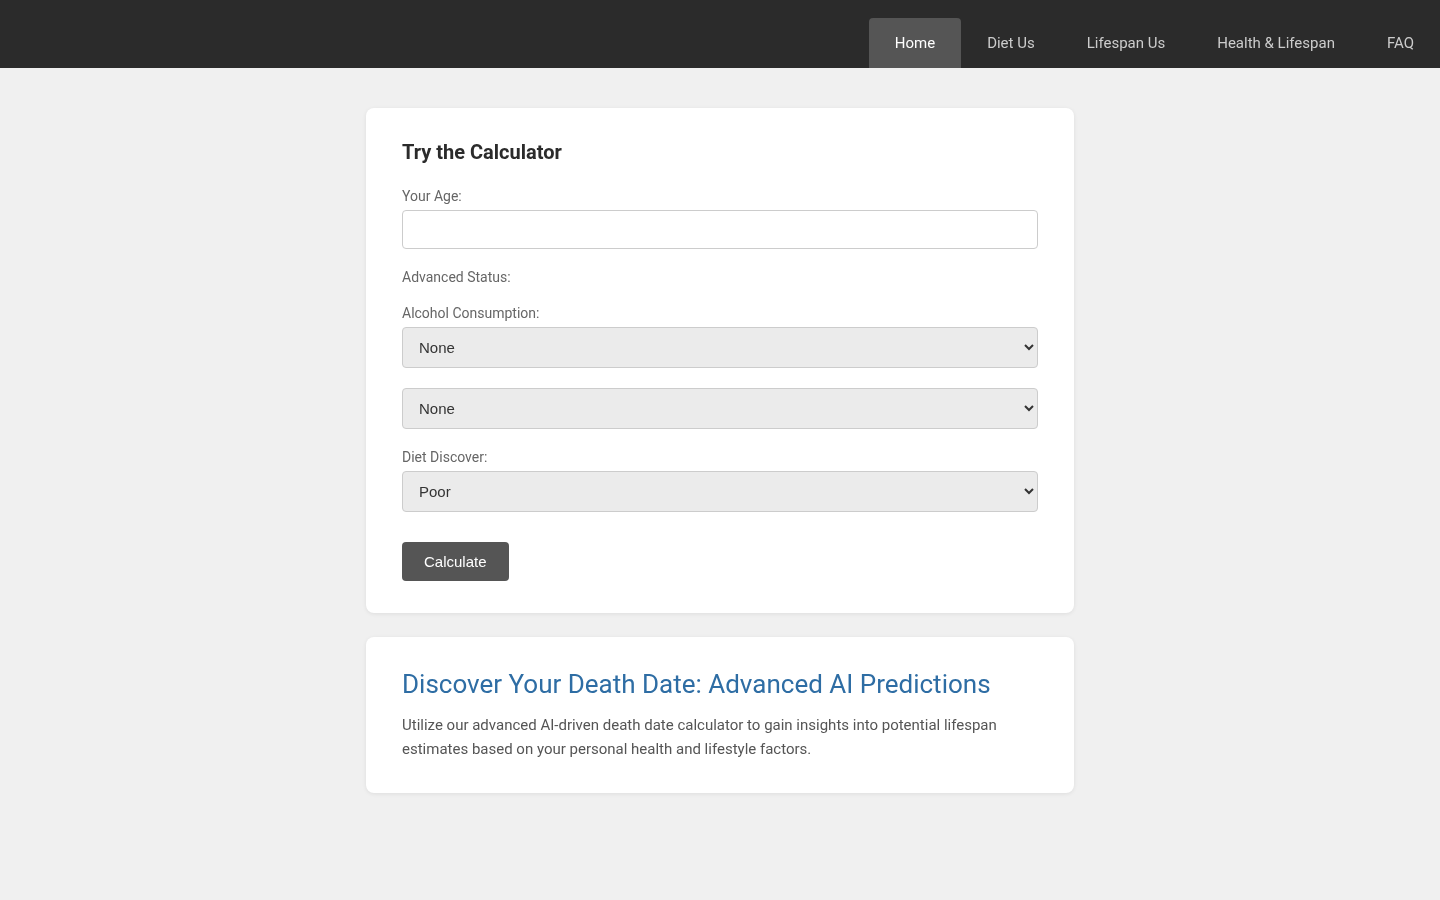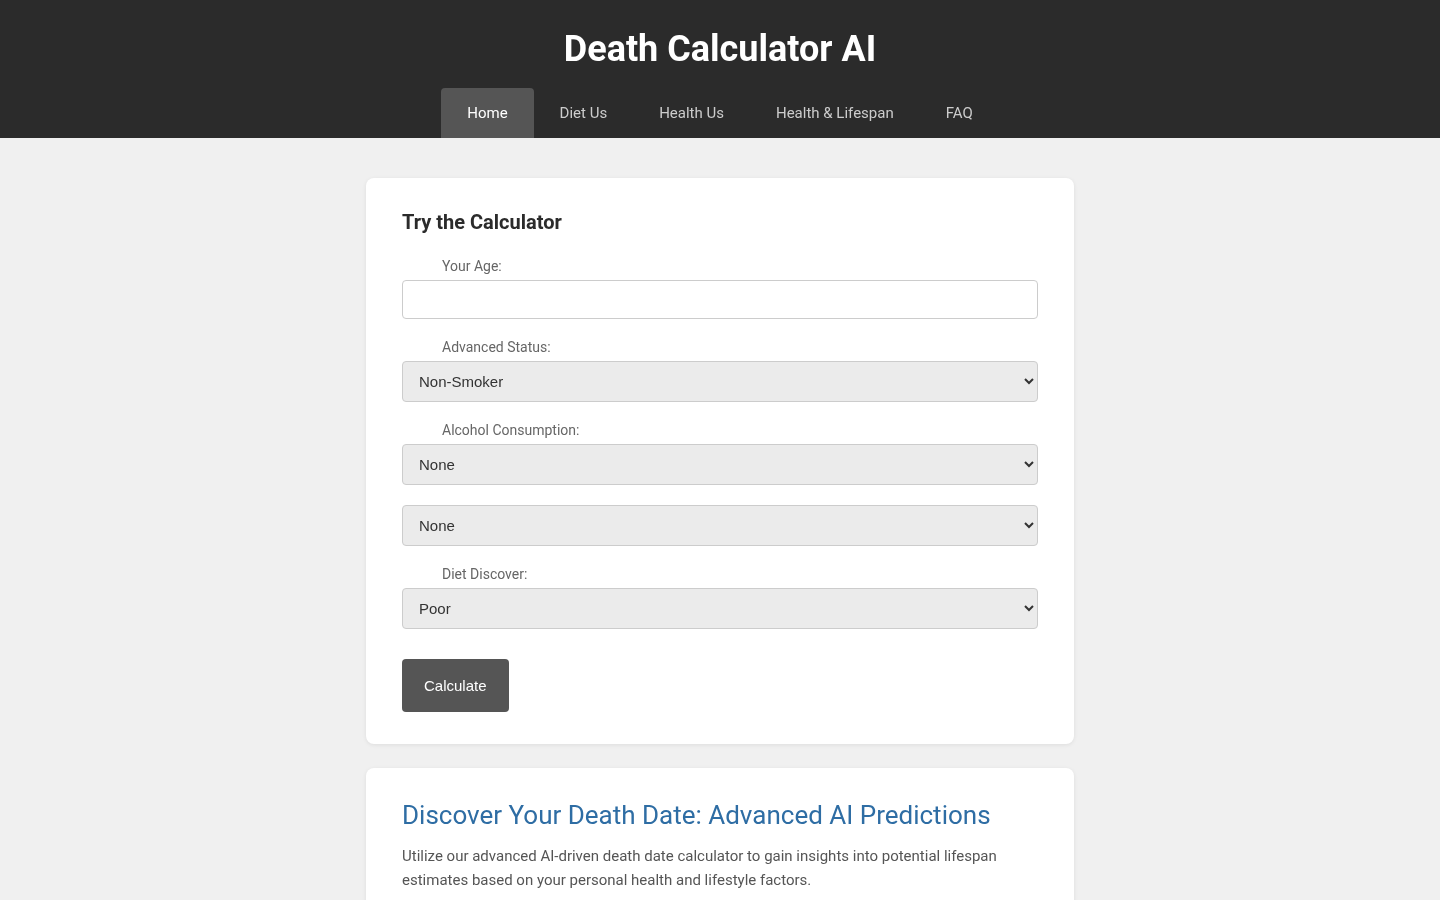--- a/index.html
+++ b/index.html
@@ -15,21 +15,21 @@
       text-align: center;
     }
     .header-title {
       color: #fff;
       font-size: 36px;
       font-weight: 700;
       padding: 10px 0 18px 0;
     }
     .nav {
       display: flex;
-      justify-content: center;
+      justify-content: flex-end;
       gap: 0;
       background: #2b2b2b;
     }
     .nav-item {
       color: #ccc;
       font-size: 15px;
       padding: 16px 26px;
       cursor: pointer;
       text-decoration: none;
       display: inline-block;
@@ -66,21 +66,20 @@
       margin-bottom: 14px;
     }
     .form-group {
       margin-bottom: 20px;
     }
     .form-label {
       display: block;
       font-size: 14px;
       color: #666;
       margin-bottom: 6px;
-      margin-left: 40px;
     }
     .form-input {
       width: 100%;
       padding: 10px 12px;
       border: 1px solid #ccc;
       border-radius: 4px;
       font-size: 15px;
       background: #fff;
       color: #333;
       outline: none;
@@ -93,63 +92,57 @@
       font-size: 15px;
       background: #ebebeb;
       color: #333;
       outline: none;
       appearance: auto;
     }
     .calculate-btn {
       background: #555;
       color: #fff;
       border: none;
-      padding: 18px 22px;
+      padding: 11px 22px;
       border-radius: 4px;
       font-size: 15px;
       cursor: pointer;
       margin-top: 10px;
     }
     .card-body-text {
       font-size: 15px;
       color: #555;
       line-height: 1.6;
     }
   </style>
 </head>
 <body>
 
 <div class="header">
-  <div class="header-title">Death Calculator AI</div>
   <nav class="nav">
     <a class="nav-item active">Home</a>
     <a class="nav-item">Diet Us</a>
-    <a class="nav-item">Health Us</a>
+    <a class="nav-item">Lifespan Us</a>
     <a class="nav-item">Health &amp; Lifespan</a>
     <a class="nav-item">FAQ</a>
   </nav>
 </div>
 
 <div class="main">
 
   <div class="card">
     <div class="card-title">Try the Calculator</div>
 
     <div class="form-group">
       <label class="form-label">Your Age:</label>
       <input type="number" class="form-input" style="">
     </div>
 
     <div class="form-group">
       <label class="form-label">Advanced Status:</label>
-      <select class="form-select">
-        <option>Non-Smoker</option>
-        <option>Smoker</option>
-        <option>Ex-Smoker</option>
-      </select>
     </div>
 
     <div class="form-group">
       <label class="form-label">Alcohol Consumption:</label>
       <select class="form-select">
         <option>None</option>
         <option>Light</option>
         <option>Moderate</option>
         <option>Heavy</option>
       </select>

